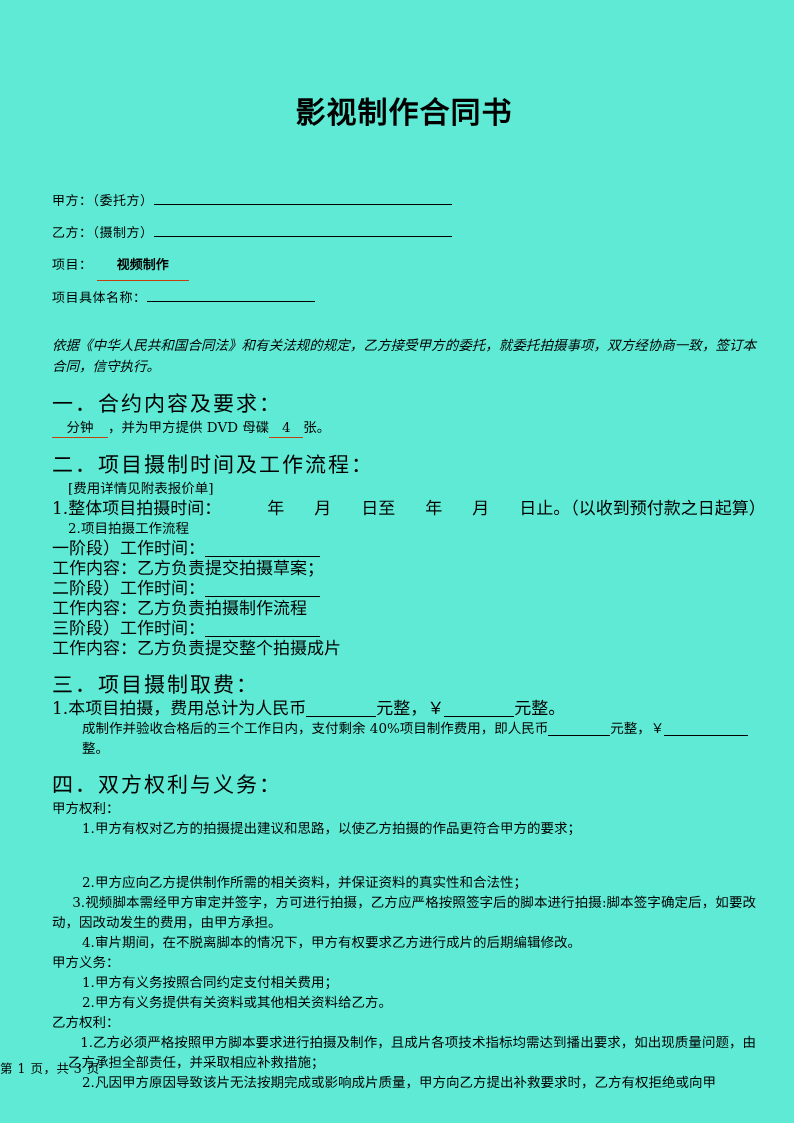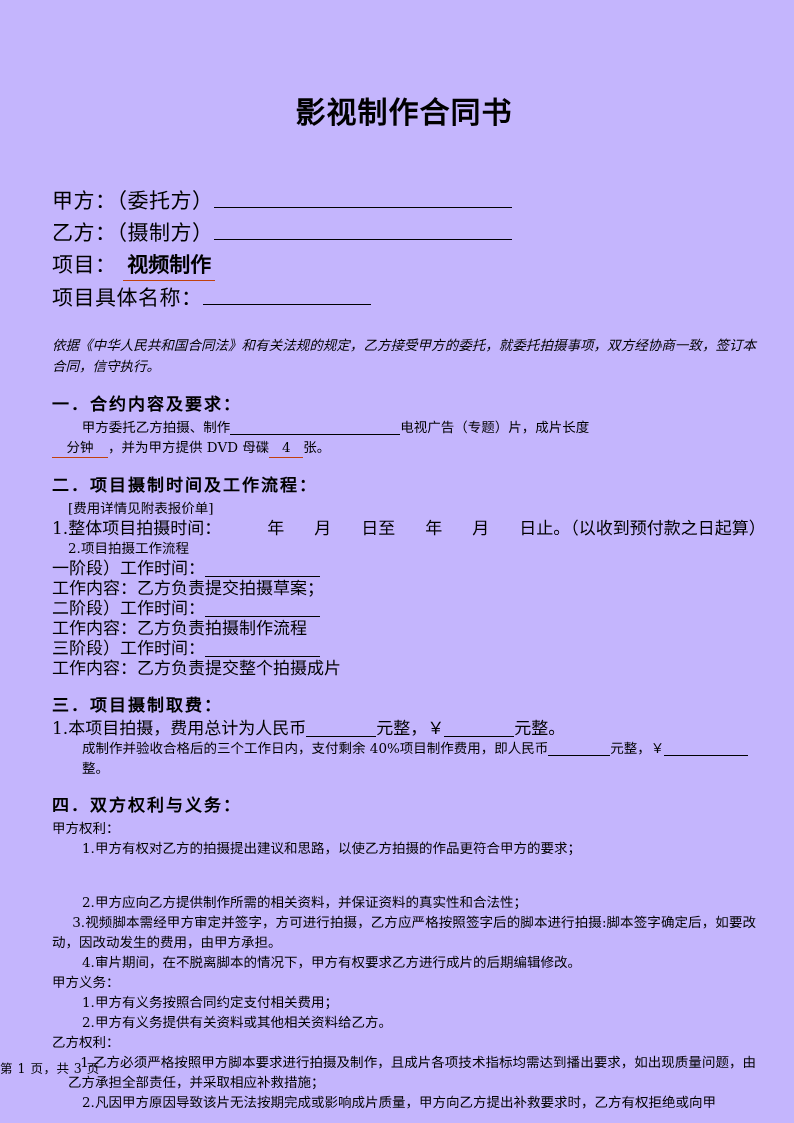--- a/index.html
+++ b/index.html
@@ -10,21 +10,21 @@
   }
   body {
     font-family: "DejaVu Sans", "Liberation Sans", sans-serif;
     color: #000000;
   }
   .page {
     position: relative;
     width: 794px;
     height: 1123px;
     margin: 0 auto;
-    background: #c4b5fd;
+    background: #5eead4;
     overflow: hidden;
     box-sizing: border-box;
   }
   .content {
     position: absolute;
     left: 52px;
     top: 0;
     width: 704px;
   }
 
@@ -35,21 +35,21 @@
     font-weight: bold;
     letter-spacing: 1px;
     margin: 0;
     padding-top: 88px;
     font-family: "DejaVu Sans", "Liberation Sans", sans-serif;
   }
 
   
   .party-block {
     margin-top: 54px;
-    font-size: 21px;
+    font-size: 13px;
     line-height: 30px;
   }
   .party-row {
     white-space: nowrap;
     margin-bottom: 2px;
   }
   .party-label {
     letter-spacing: 0.5px;
   }
   .fill {
@@ -66,22 +66,22 @@
   .intro {
     margin-top: 22px;
     font-size: 13.5px;
     line-height: 21px;
     text-align: justify;
     text-justify: inter-ideograph;
     font-style: italic;
   }
 
   .sec-head {
-    font-size: 17px;
-    font-weight: bold;
+    font-size: 21px;
+    font-weight: normal;
     letter-spacing: 2px;
     margin: 6px 0 0 0;
     line-height: 26px;
   }
   .sec-head.tight { margin-top: 2px; }
   .sec-head.gap   { margin-top: 14px; }
 
   .para {
     font-size: 13.5px;
     line-height: 20px;
@@ -179,23 +179,20 @@
         <span class="party-label">项目具体名称：</span><span class="fill fill-name"></span>
       </div>
 
     </div>
 
     <p class="intro songti">依据《中华人民共和国合同法》和有关法规的规定，乙方接受甲方的委托，就委托拍摄事项，双方经协商一致，签订本合同，信守执行。</p>
 
     <div class="sec-head tight">一．合约内容及要求：</div>
 
     <div class="para songti">
-      <span style="display:inline-block;width:2.2em;"></span><span>甲方委托乙方拍摄、制作</span><span class="u u-170"></span><span>电视广告（专题）片，成片长度</span>
-    </div>
-    <div class="para songti">
       <span class="u-txt u-56">分钟</span><span>，并为甲方提供 DVD 母碟</span><span class="u-txt u-34">4</span><span>张。</span>
     </div>
 
     <div class="sec-head gap">二．项目摄制时间及工作流程：</div>
 
     <div class="para songti pad1">[费用详情见附表报价单]</div>
 
     <div class="ser-line songti pad1">
       <span>1.整体项目拍摄时间：</span><span class="sp sp-lg"></span><span>年</span><span class="sp sp-md"></span><span>月</span><span class="sp sp-md"></span><span>日至</span><span class="sp sp-md"></span><span>年</span><span class="sp sp-md"></span><span>月</span><span class="sp sp-md"></span><span>日止。（以收到预付款之日起算）</span>
     </div>

